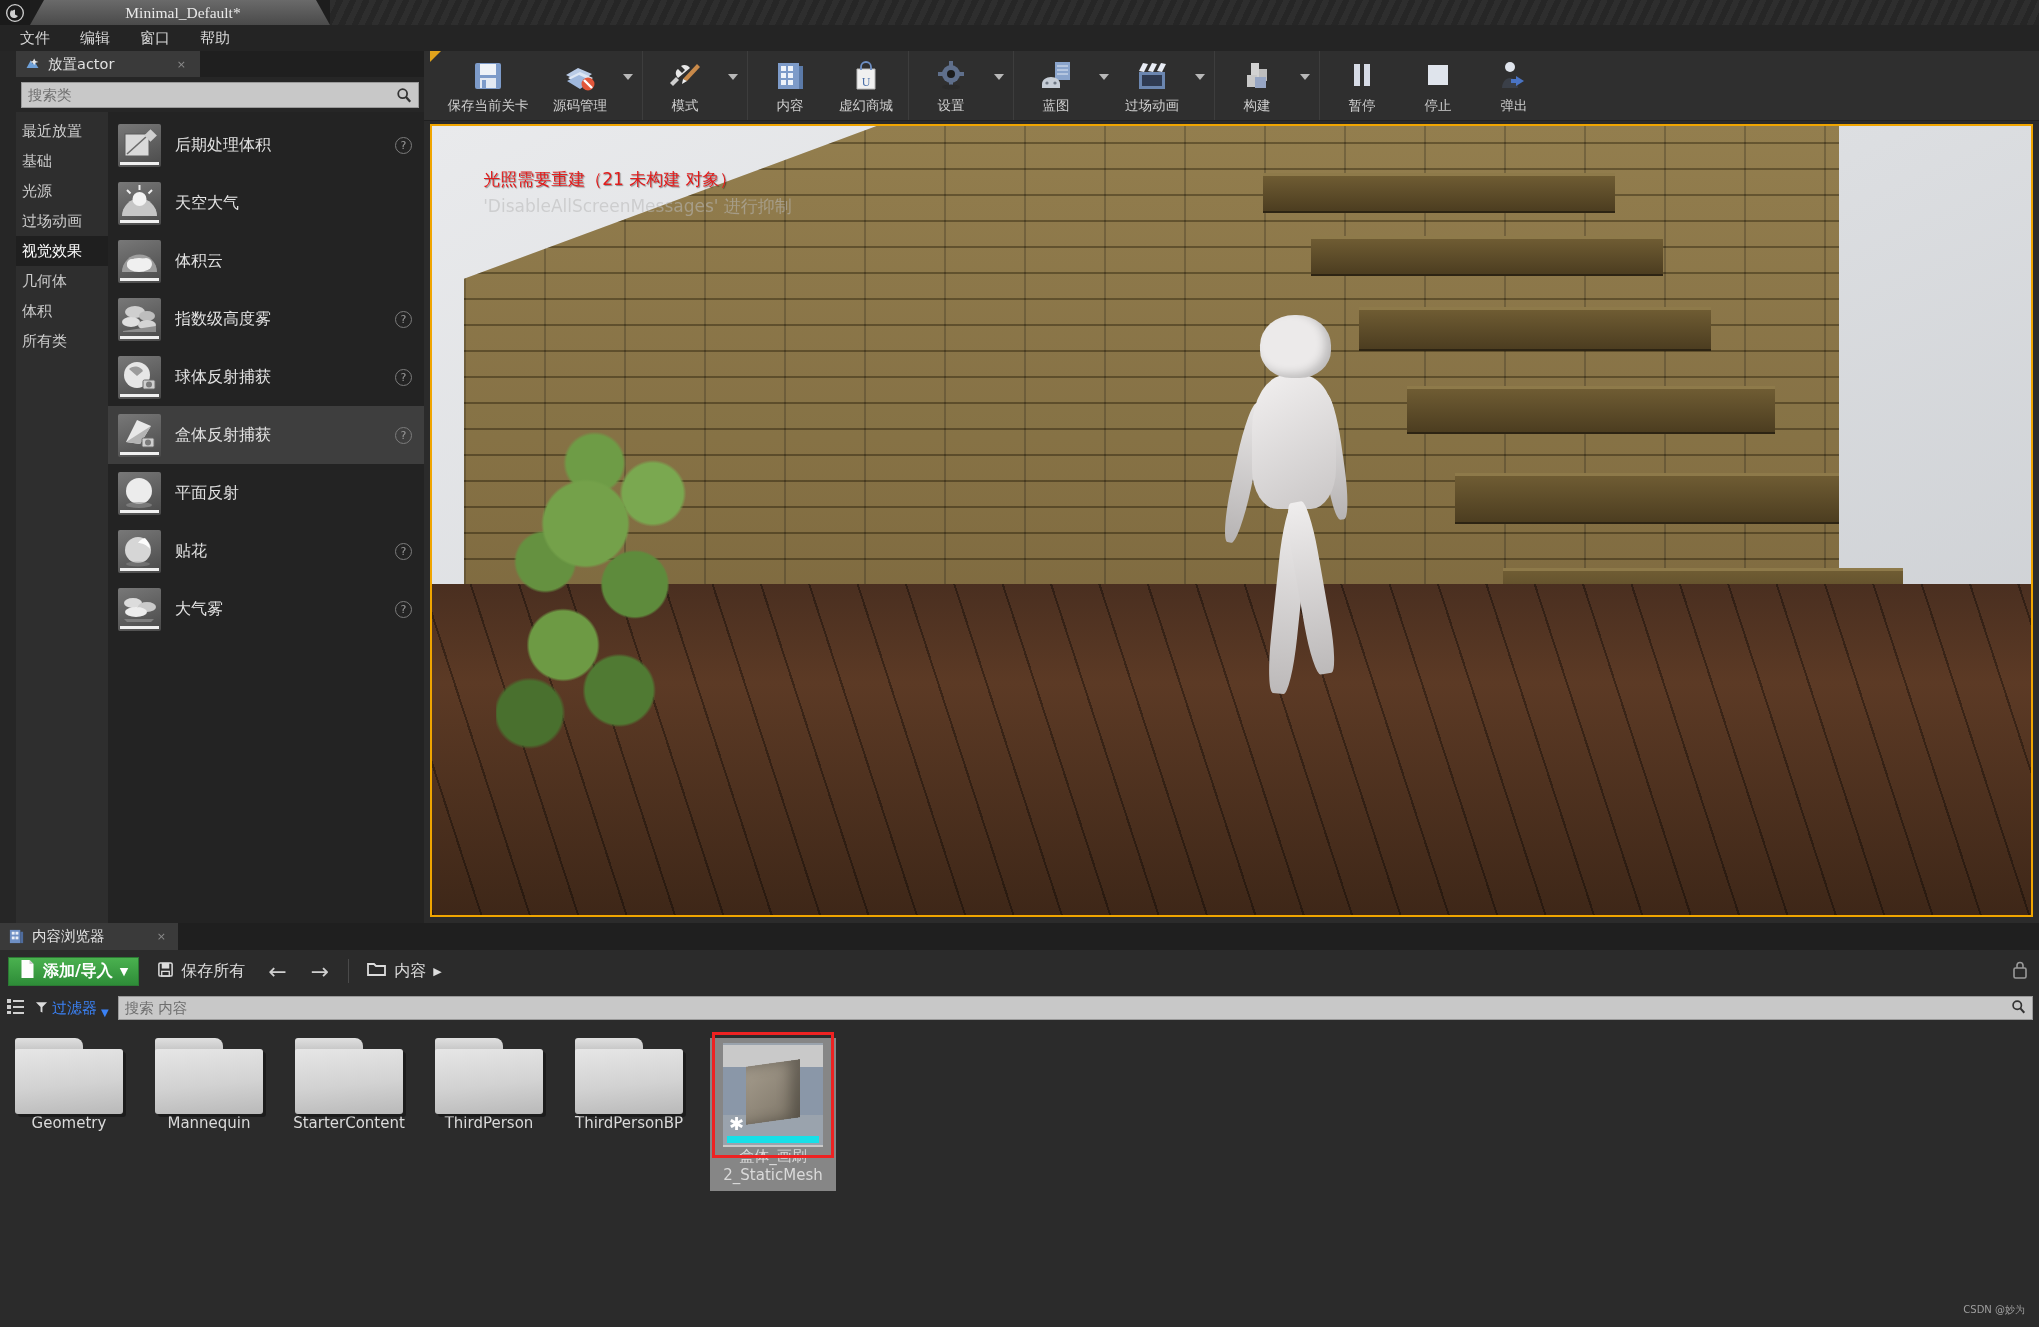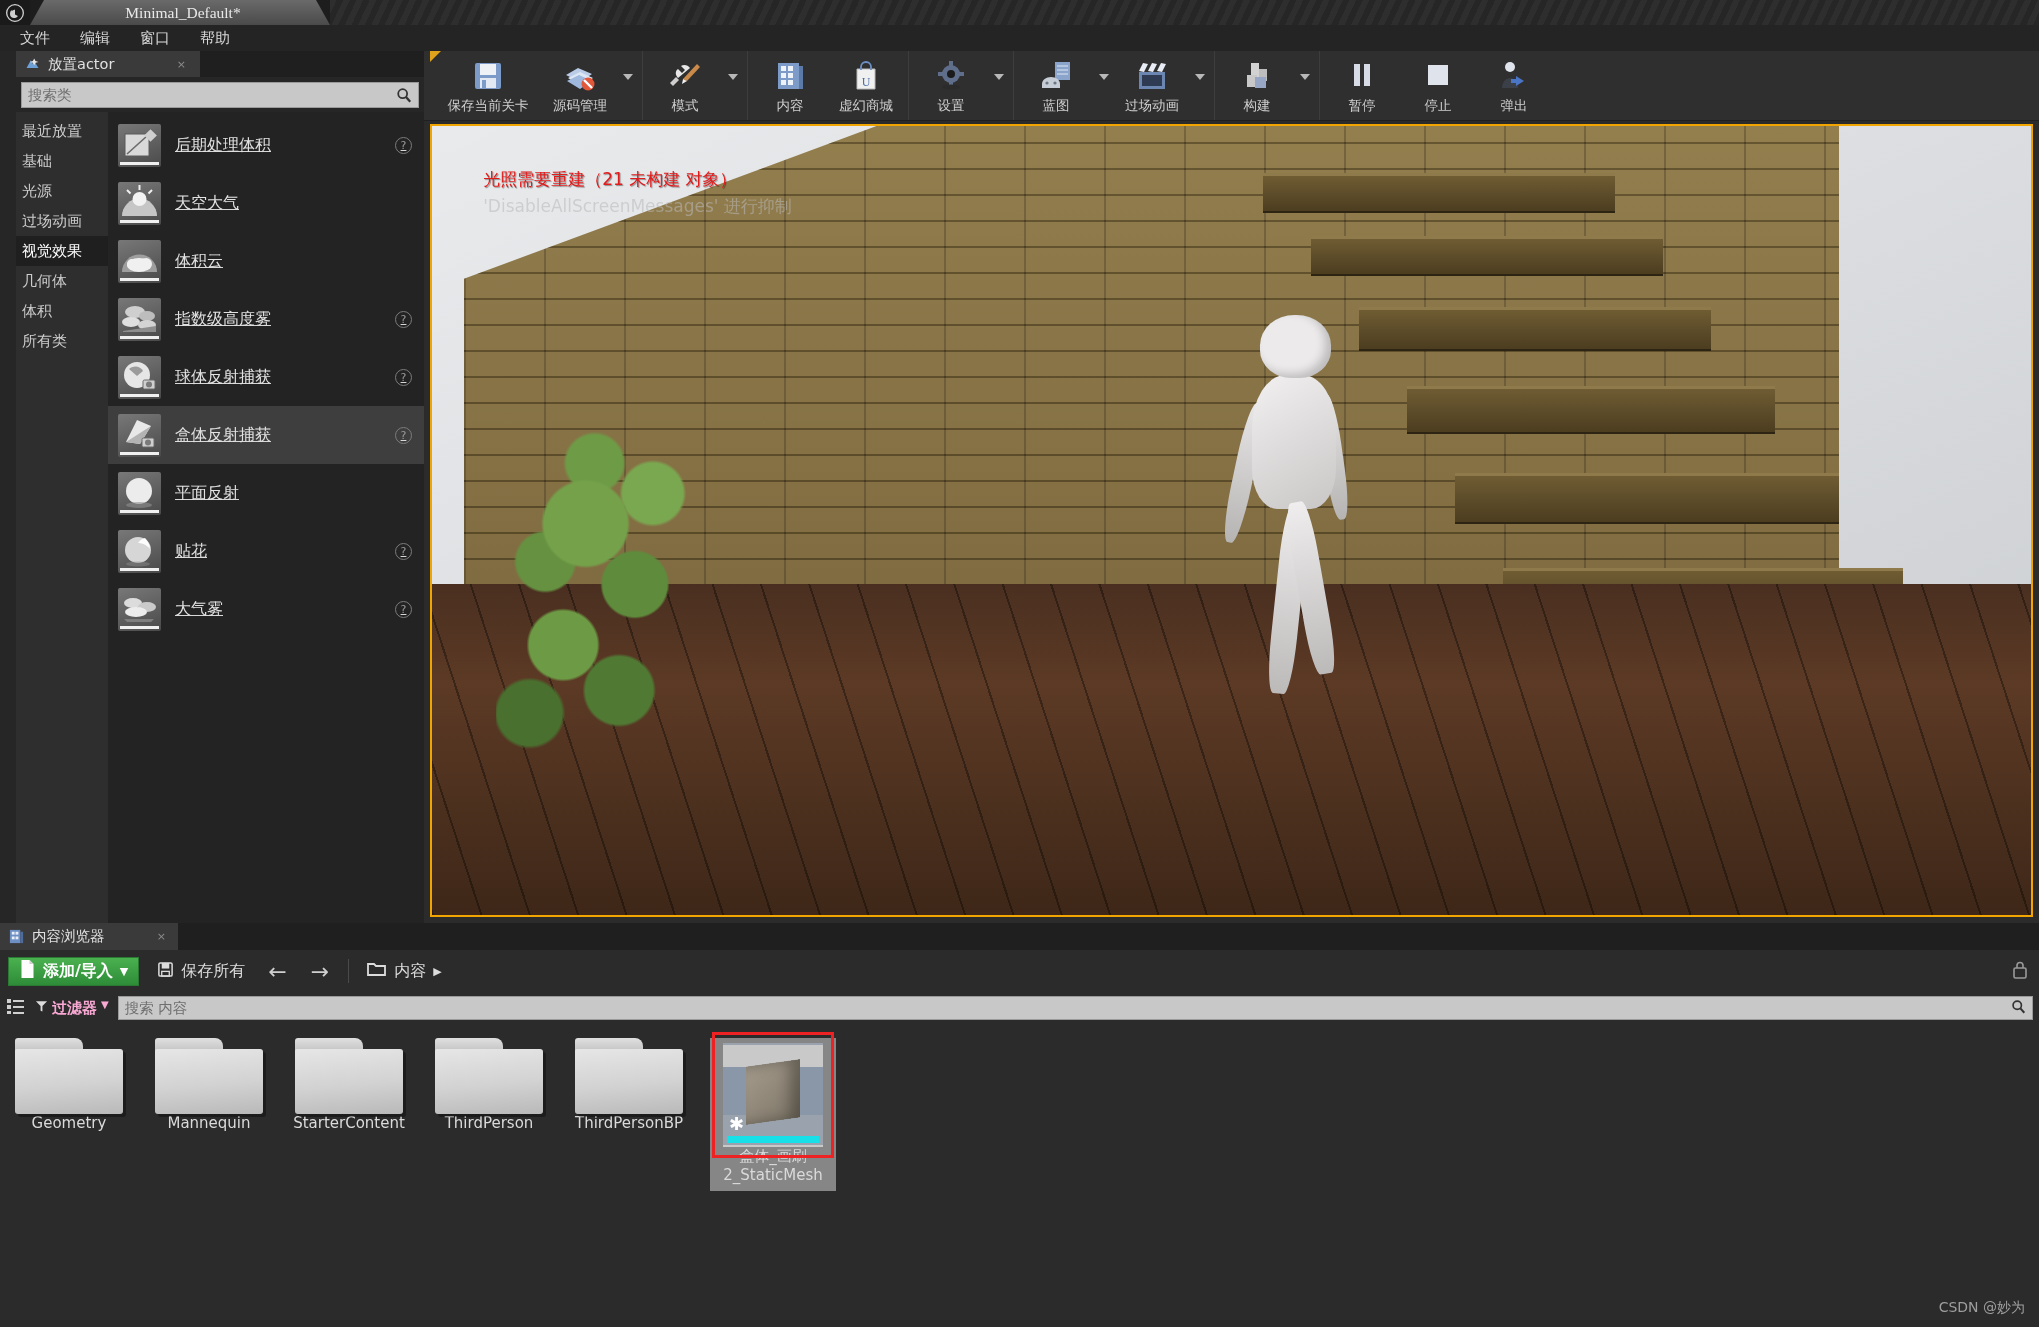--- a/index.html
+++ b/index.html
@@ -68,21 +68,21 @@
   .placebody { flex:1; display:flex; overflow:hidden; }
   .cats { width: 92px; background:#2e2e2e; padding-top: 4px; }
   .cat {
     height: 30px; display:flex; align-items:center; padding-left:6px;
     font-size:15px; color:#cdcdcd; background:#2e2e2e;
   }
   .cat.active { background:#1f1f1f; color:#ffffff; }
 
   .items { flex:1; background:#232323; padding-top: 4px; overflow:hidden; }
   .item {
-    height: 58px; display:flex; align-items:center; padding: 0 12px 0 10px; gap: 14px; text-decoration: underline;
+    height: 58px; display:flex; align-items:center; padding: 0 12px 0 10px; gap: 14px;
   }
   .item.sel { background:#3e3e3e; }
   .item-thumb {
     width: 43px; height: 43px; border-radius:2px; position:relative; flex:none;
     background: linear-gradient(160deg,#787878,#4a4a4a);
     overflow:hidden;
   }
   .item-thumb::after {
     content:''; position:absolute; left:2px; right:2px; bottom:2px; height:3px; background:#f0f0f0;
   }
@@ -188,21 +188,21 @@
     background: linear-gradient(180deg,#4ab14f,#2e8c38); color:#fff;
     height: 29px; padding: 0 10px; display:flex; align-items:center; gap:7px;
     font-size:16px; font-weight:bold; border:1px solid #2b7a33;
   }
   .cb-btn { display:flex; align-items:center; gap:7px; font-size:16px; color:#dcdcdc; padding: 3px 4px; }
   .navarrow { font-size:22px; color:#cfcfcf; padding: 0 5px; }
   .vsep { width:1px; height:24px; background:#4a4a4a; }
   .lockicon { margin-left:auto; width:20px; height:22px; }
 
   .cb-filterrow { height:32px; display:flex; align-items:center; gap:9px; padding: 0 6px; }
-  .filterbtn { display:flex; align-items:flex-start; gap:4px; font-size:15px; color:#f9a8d4;font-weight:bold; }
+  .filterbtn { display:flex; align-items:flex-end; gap:4px; font-size:15px; color:#3b82f6; }
   .cb-search {
     flex:1; height:24px; background:#c8c8c8; border:1px solid #9a9a9a;
     display:flex; align-items:center; padding:0 6px;
   }
   .cb-search input { flex:1; border:none; outline:none; background:transparent; font-size:14.5px;
                      color:#3a3a3a; font-family:inherit; }
   .cb-search input::placeholder { color:#6e6e6e; }
 
   .assets { display:flex; padding: 14px 10px 0 10px; gap: 22px; align-items:flex-start; }
   .asset { width: 118px; display:flex; flex-direction:column; align-items:center; gap:0; }
@@ -224,21 +224,21 @@
     position:relative; border:2px solid transparent; outline:3px solid #ee2222; outline-offset:8px;
   }
   .mesh-box {
     position:absolute; left:22%; top:18%; width:56%; height:58%;
     background:linear-gradient(140deg,#a49b8c,#7d7567); transform: skewY(-8deg);
     box-shadow: inset -10px 0 14px rgba(0,0,0,.3);
   }
   .mesh-cyan { position:absolute; left:2px; right:2px; bottom:2px; height:7px; background:#17e0e8; }
   .mesh-star { position:absolute; left:4px; bottom:12px; color:#fff; font-size:18px; line-height:1; }
 
-  .watermark { position:absolute; right:14px; bottom:10px; font-size:14px; color:#9e9e9e; }
+  .watermark { position:absolute; right:14px; bottom:10px; font-size:10px; color:#9e9e9e; }
 </style>
 </head>
 <body>
 
 <div class="titlebar">
   <div class="ue-logo">
     <svg width="20" height="20" viewBox="0 0 24 24">
         <circle cx="12" cy="12" r="10" fill="none" stroke="#cfcfcf" stroke-width="1.6"></circle>
         <path d="M8 8.5c-1.4 1.2-2 3-2 5 0 2.6 2.2 4.6 4.8 4.6 2 0 3.7-1 4.6-2.6l-3.4-1.8V8.2c-1.6 0-2.8.6-3.9 1.8z" fill="#cfcfcf"></path>
       </svg>

